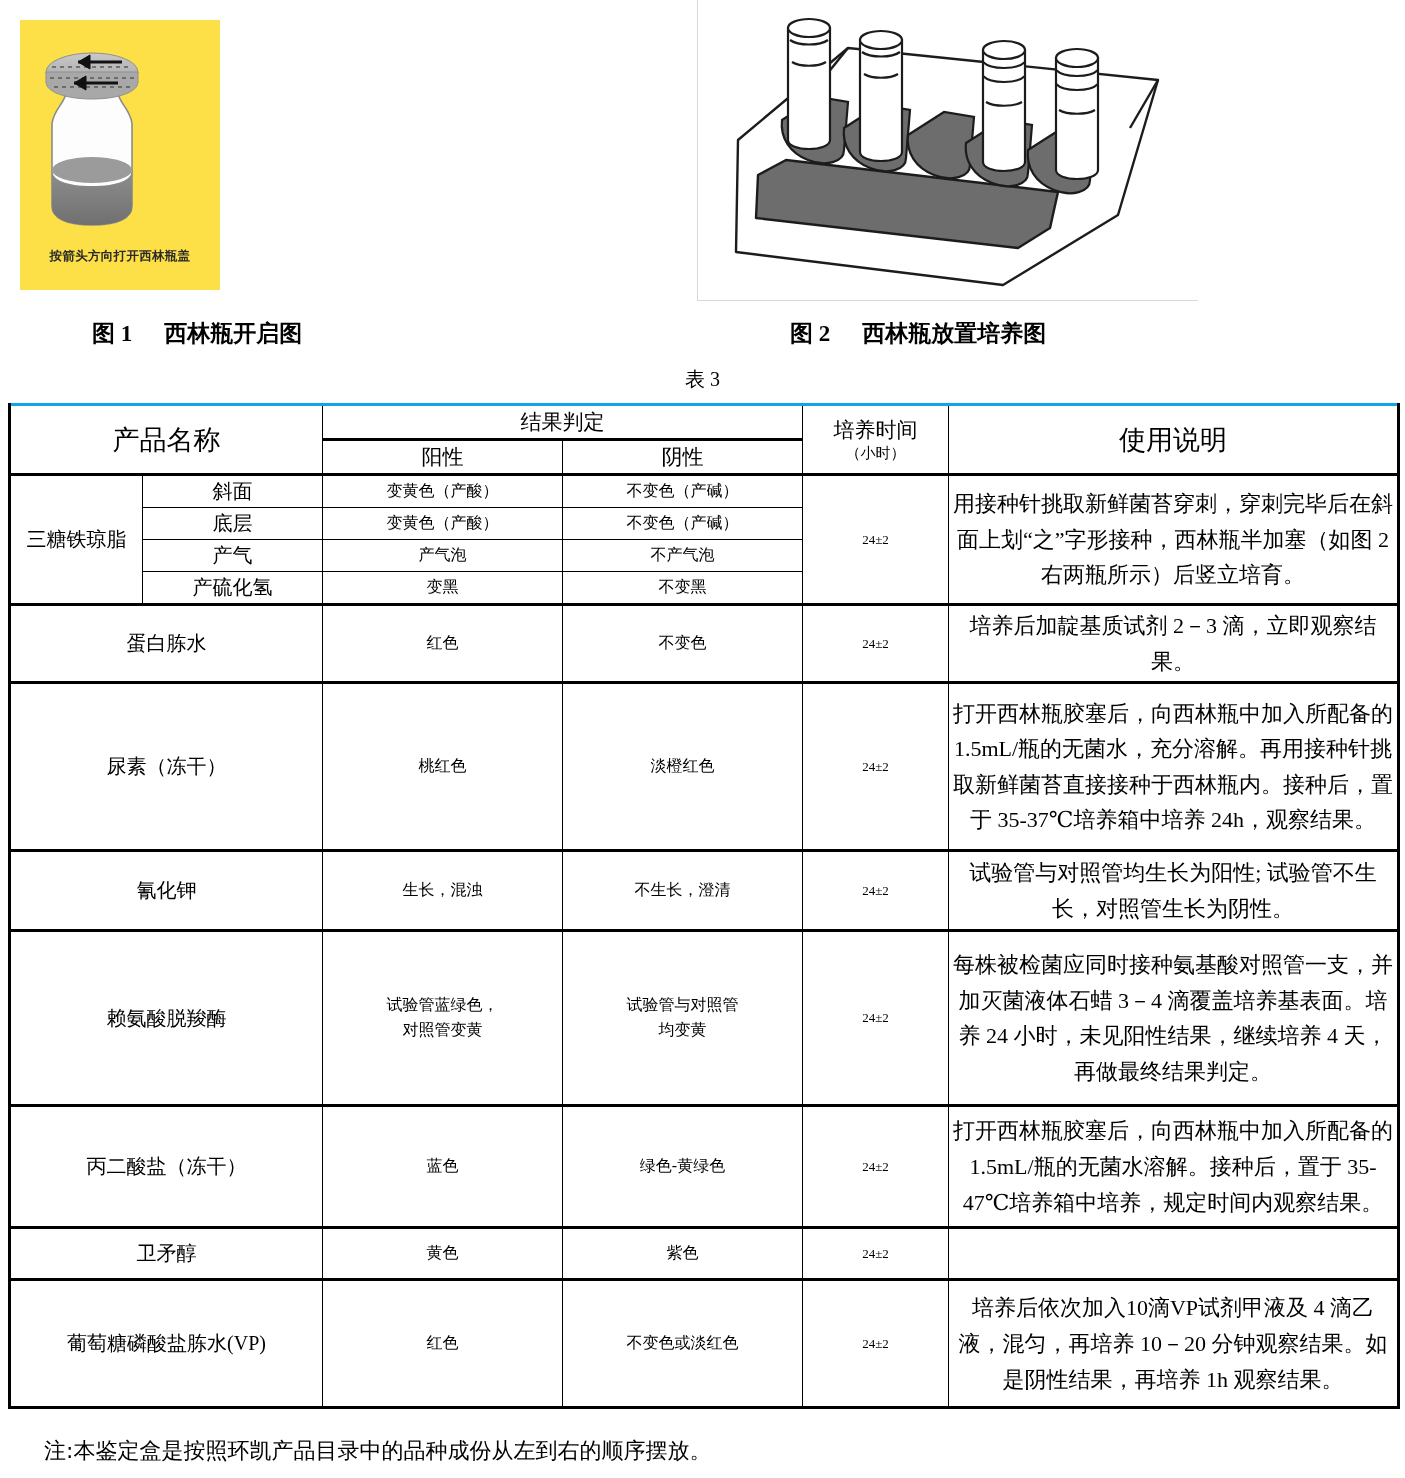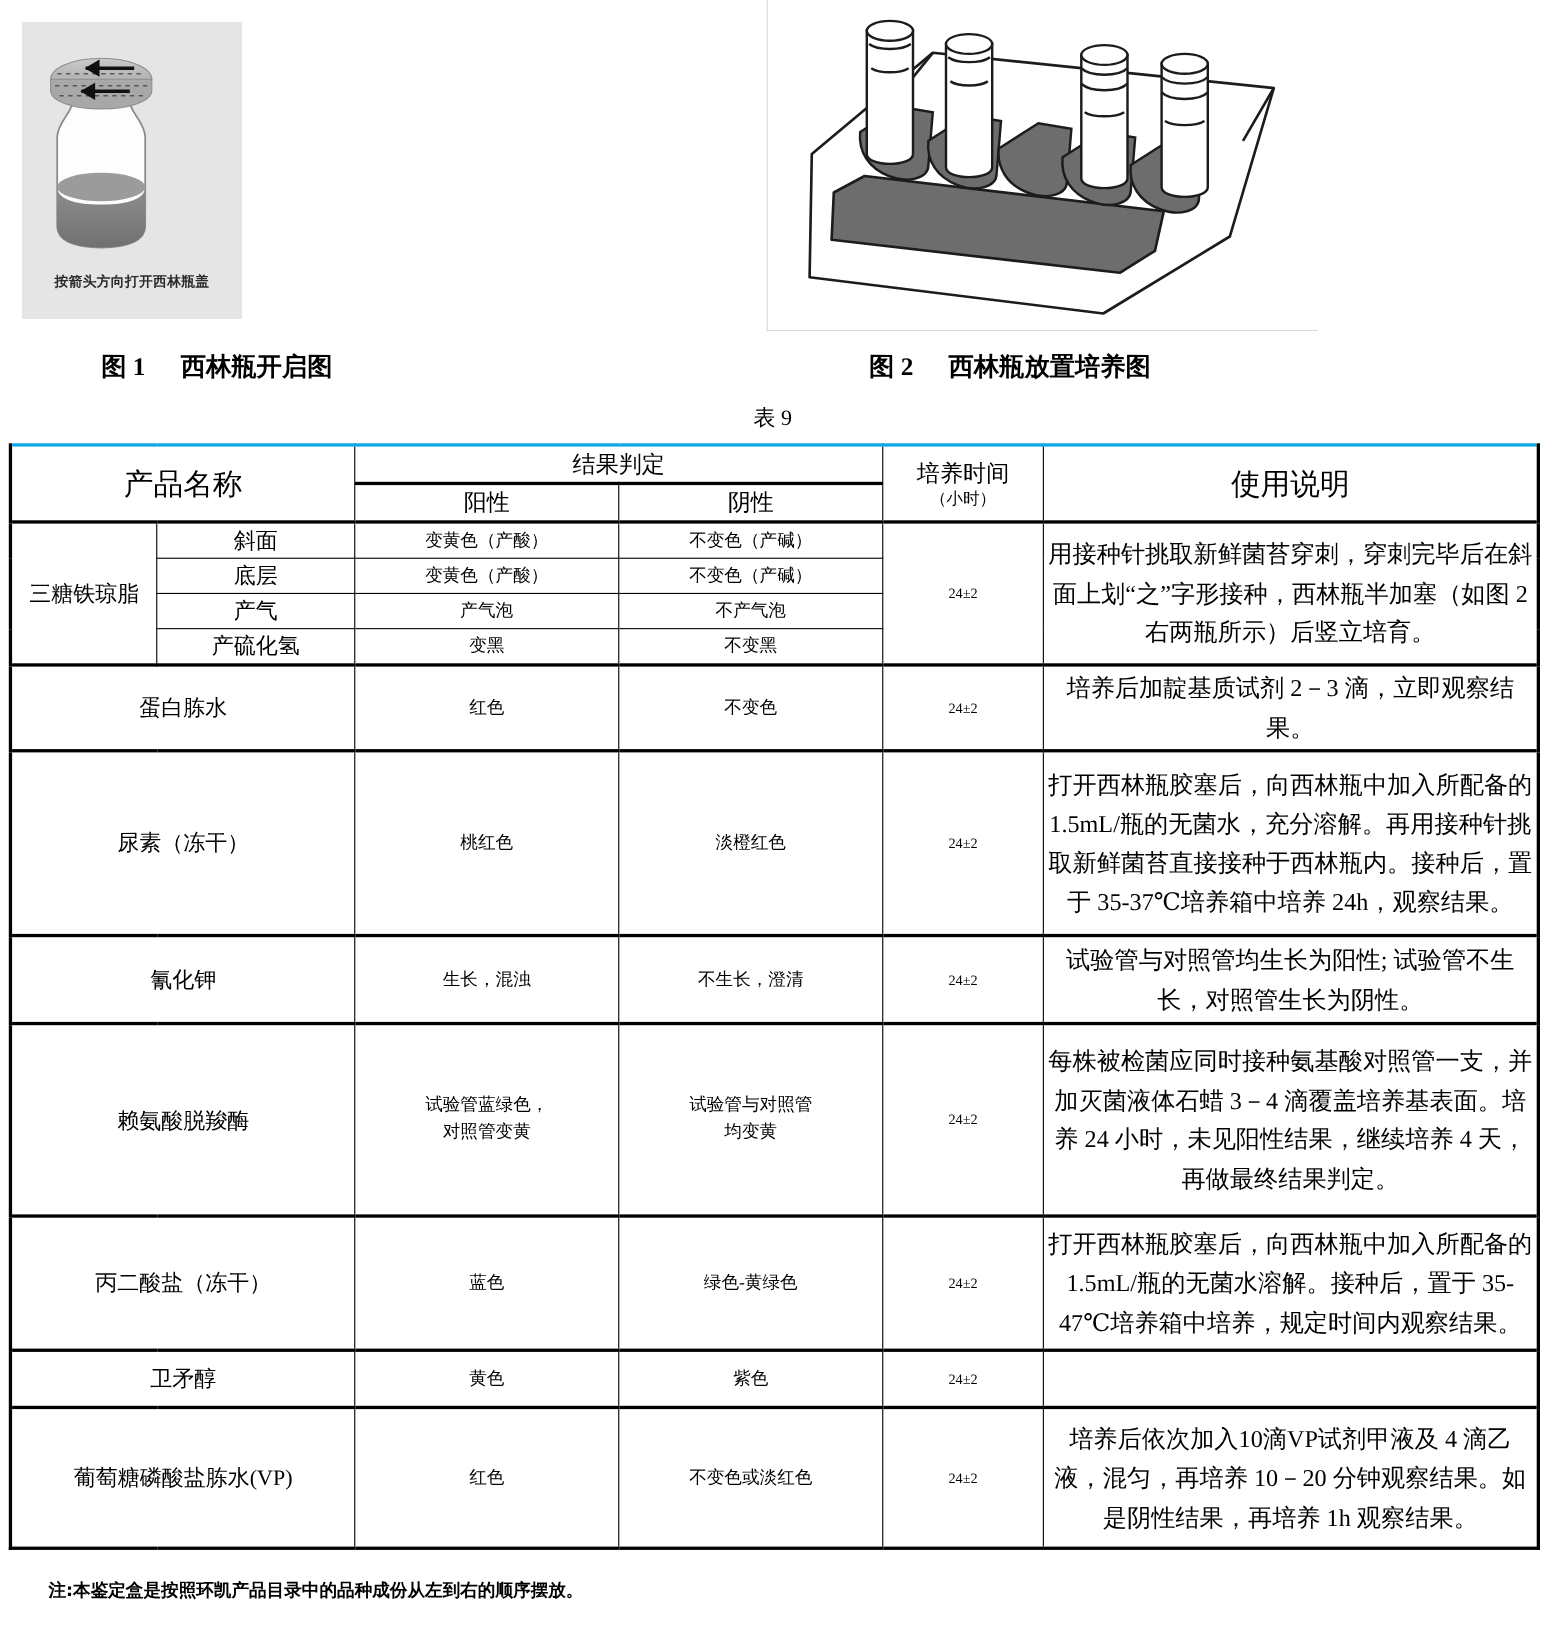--- a/index.html
+++ b/index.html
@@ -21,21 +21,21 @@
     position: relative;
     height: 312px;
   }
 
   .fig1-box {
     position: absolute;
     left: 20px;
     top: 20px;
     width: 200px;
     height: 270px;
-    background: #e5e5e5;
+    background: #fde047;
   }
 
   .fig2-box {
     position: absolute;
     left: 697px;
     top: 0px;
     width: 500px;
     height: 300px;
     border-left: 1px solid #d8d8d8;
     border-bottom: 1px solid #d8d8d8;
@@ -124,22 +124,22 @@
     padding: 6px 10px 6px 12px;
   }
 
   .multi { line-height: 1.55; }
 
   .note {
     position: absolute;
     left: 44px;
     top: 1436px;
     font-family: "DejaVu Sans", sans-serif;
-    font-weight: bold;
-    font-size: 16px;
+    font-weight: normal;
+    font-size: 22px;
     white-space: nowrap;
   }
 </style>
 </head>
 <body>
 
 <div class="figures">
 
   <div class="fig1-box">
     <svg width="200" height="230" viewBox="0 0 200 230">
@@ -233,21 +233,21 @@
 
 <div class="fig-captions">
   <div class="fig-cap fig-cap1">
     <span class="num">图 1</span><span>西林瓶开启图</span>
   </div>
   <div class="fig-cap fig-cap2">
     <span class="num">图 2</span><span>西林瓶放置培养图</span>
   </div>
 </div>
 
-<div class="table-title">表 9</div>
+<div class="table-title">表 3</div>
 
 <table class="main">
   <colgroup>
     <col style="width:133px">
       <col style="width:180px">
     <col style="width:240px">
       <col style="width:240px">
     <col style="width:146px">
       <col style="width:450px">
   </colgroup>

